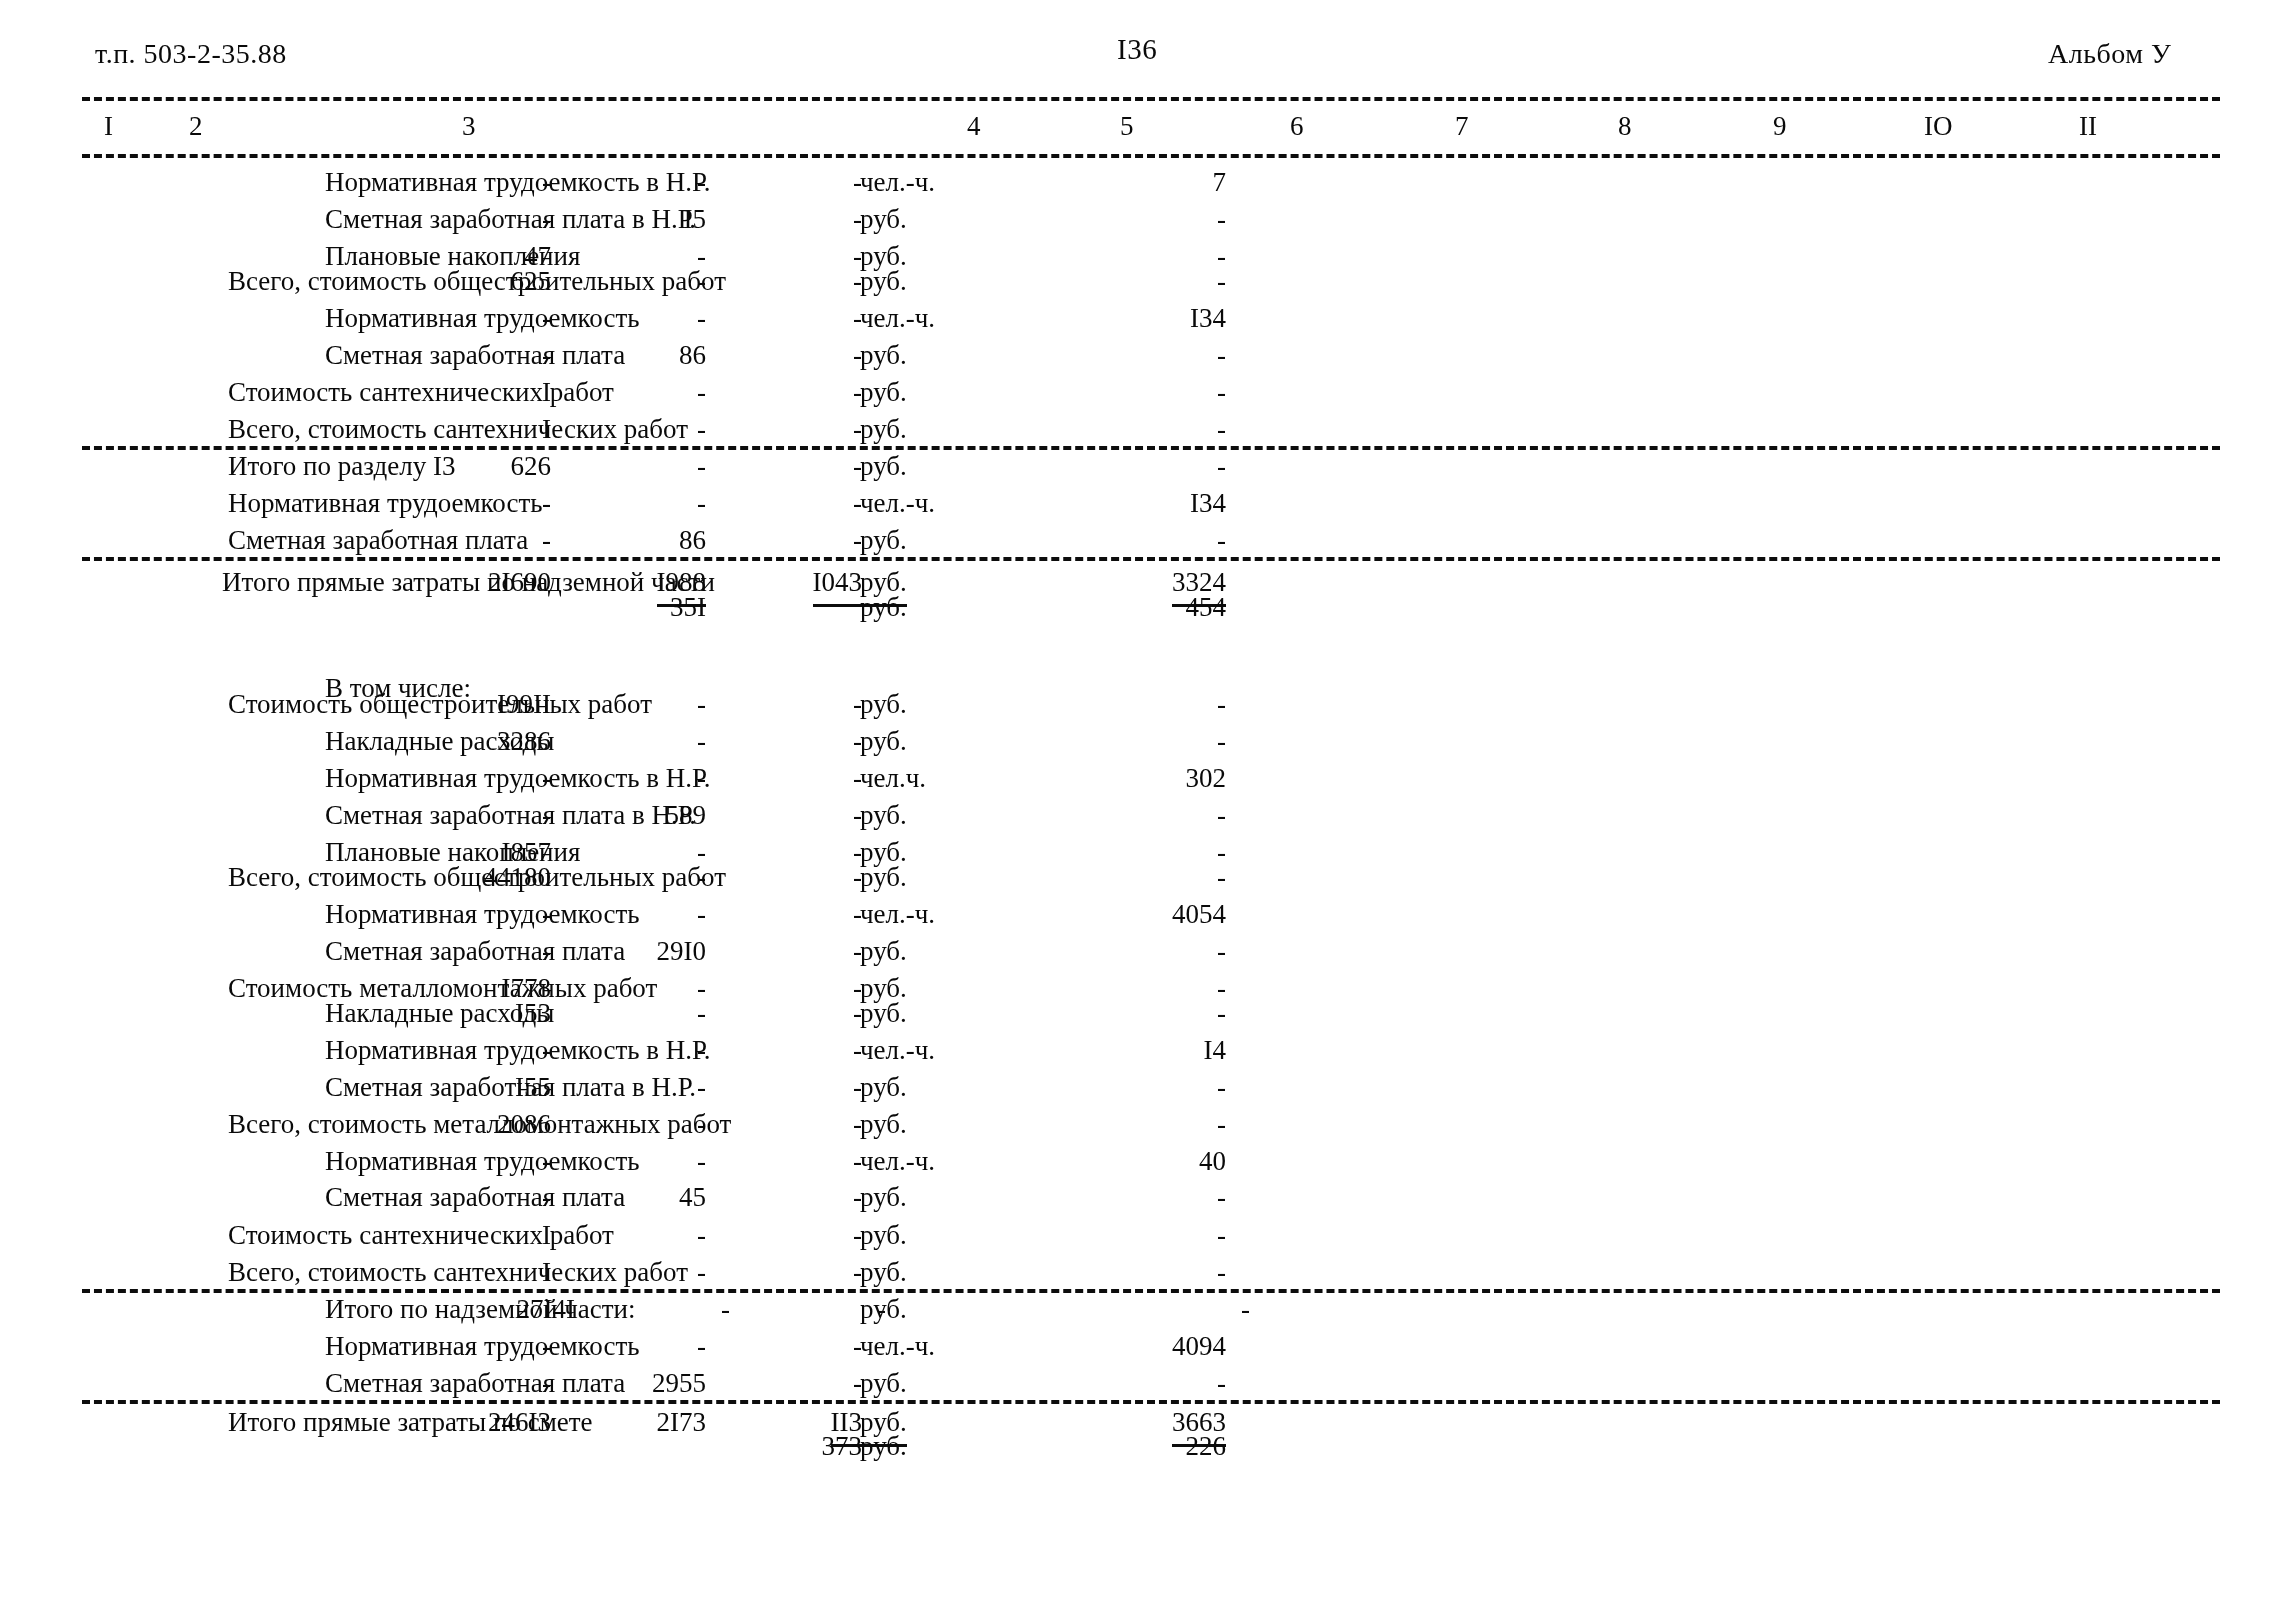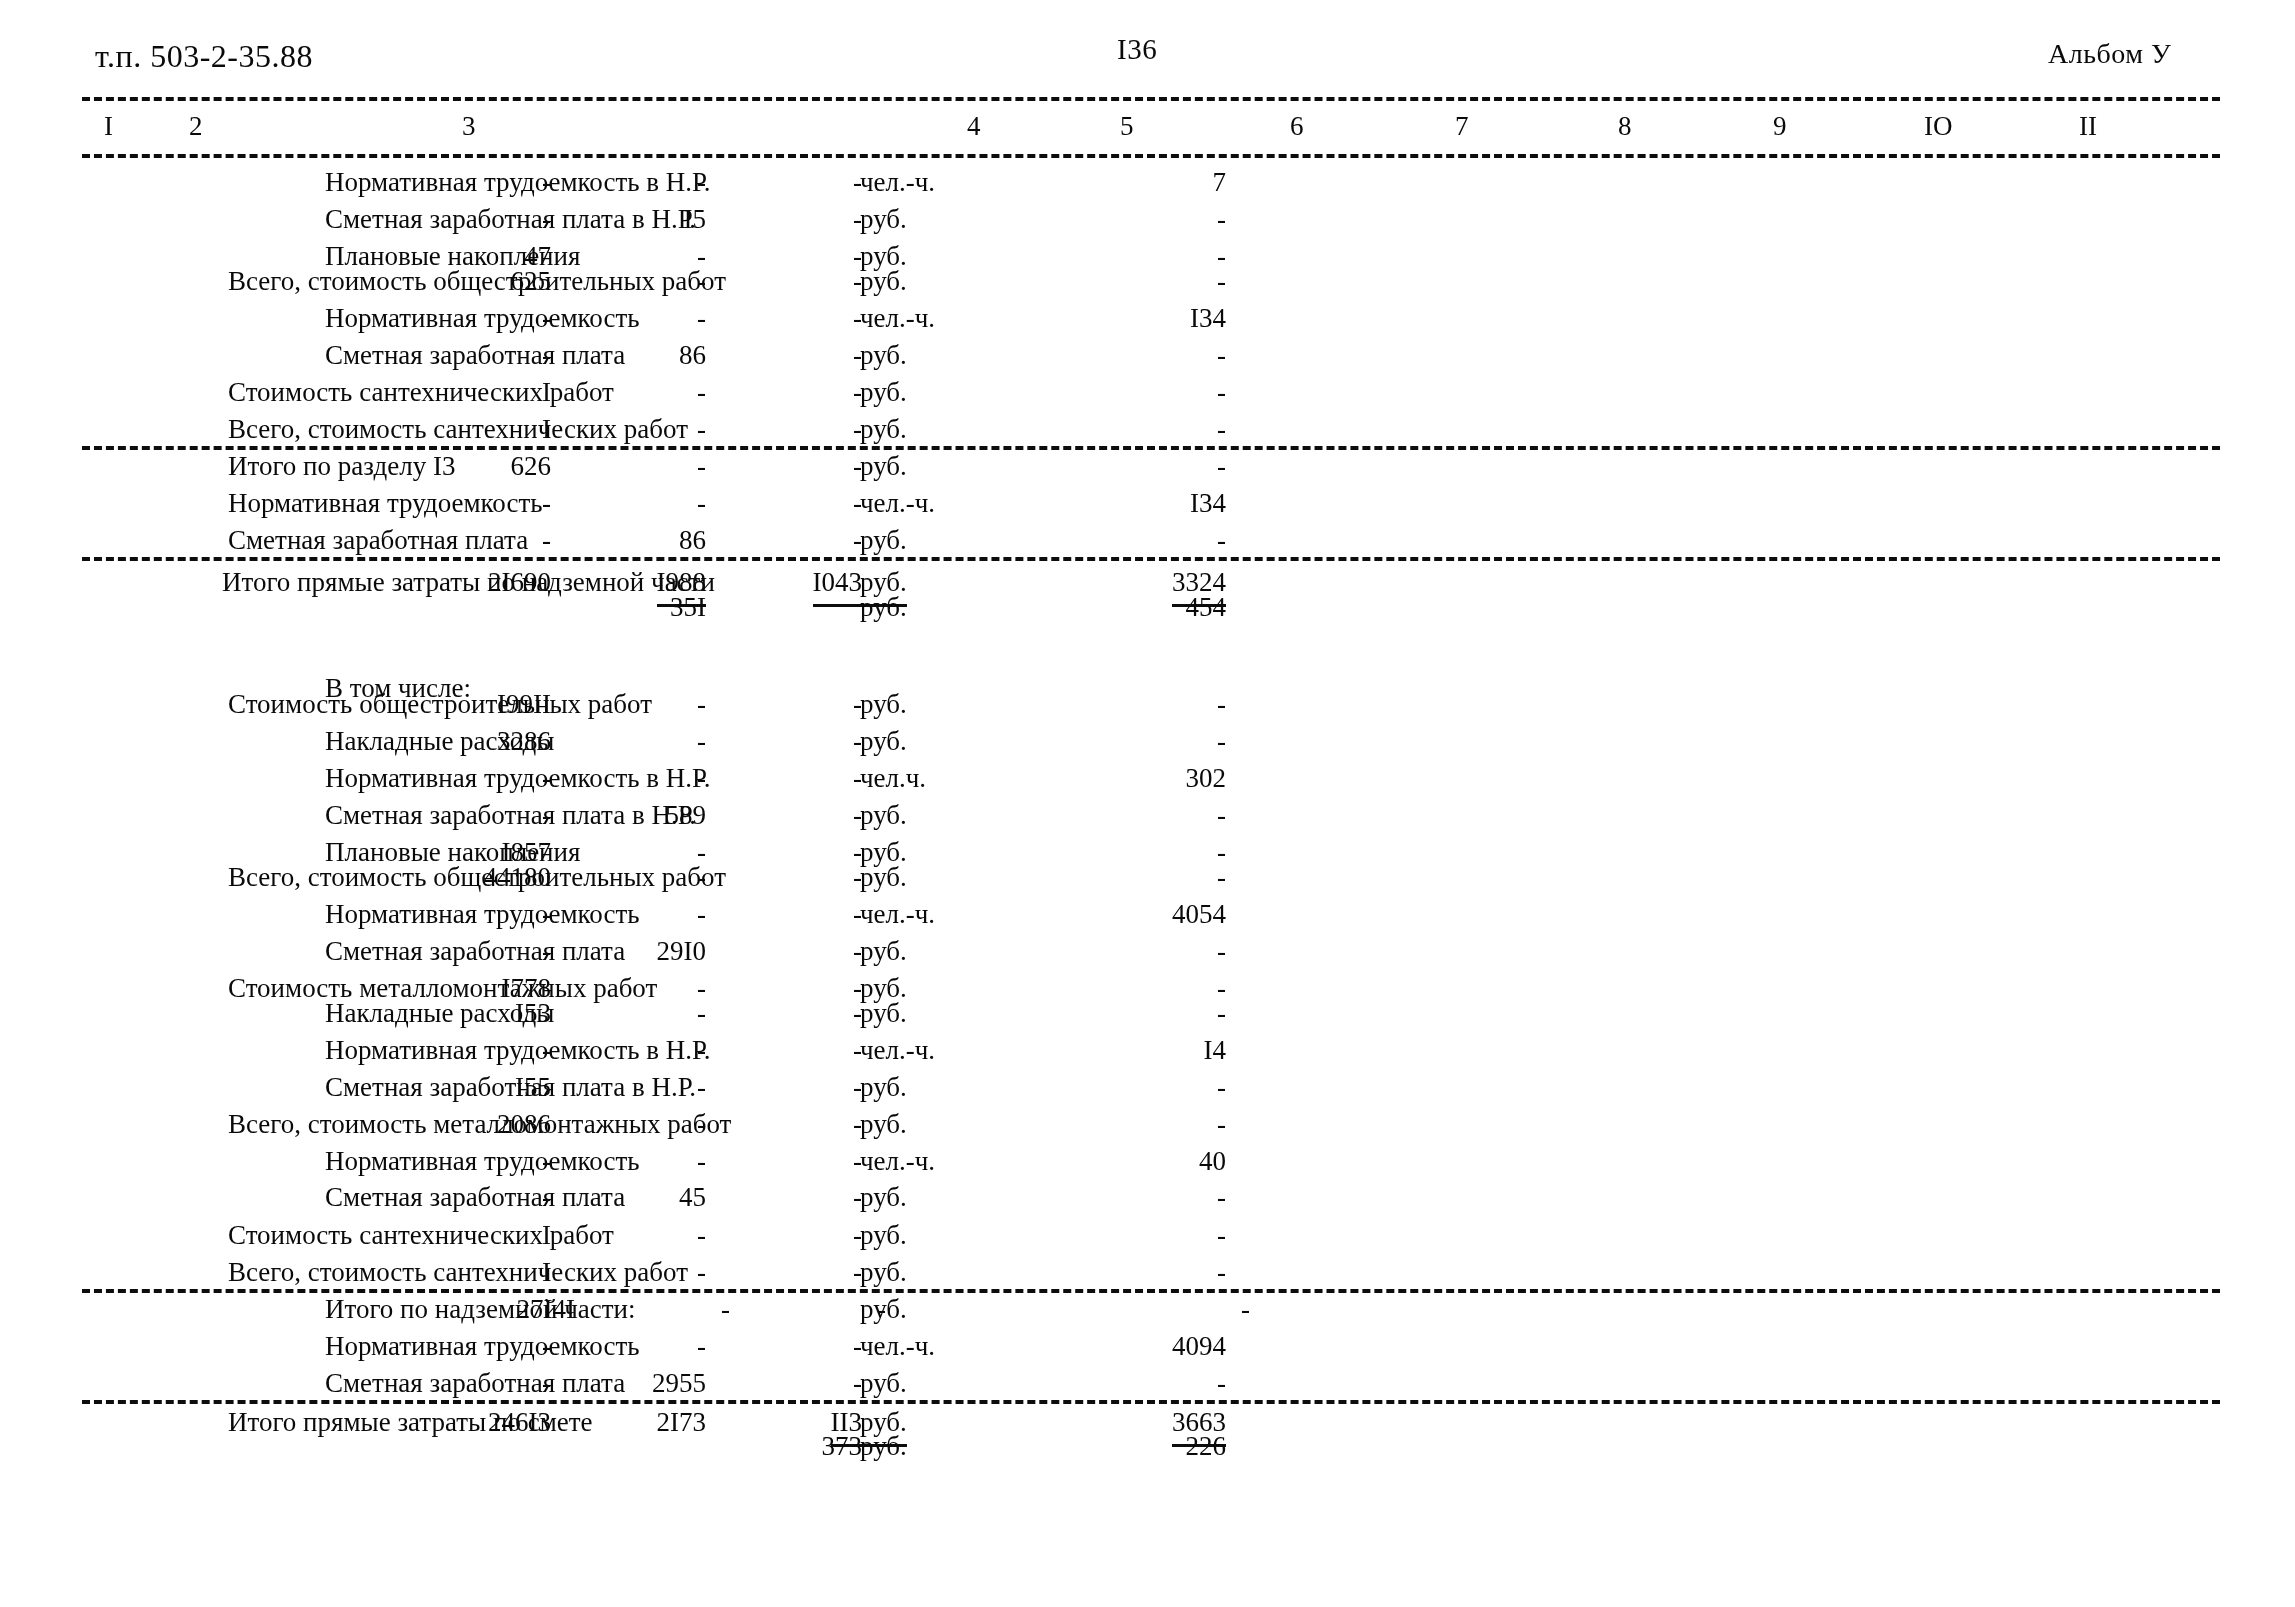--- a/index.html
+++ b/index.html
@@ -6,21 +6,21 @@
   body{
     width:2295px;height:1607px;
     font-family:"Liberation Serif", serif;
     color:#0a0a0a;
     position:relative;
     overflow:hidden;
   }
   .page{position:relative;width:2295px;height:1607px;}
 
   
-  .hdr{position:absolute;font-size:32px;letter-spacing:0.5px;white-space:nowrap;}
+  .hdr{position:absolute;font-size:28px;letter-spacing:0.5px;white-space:nowrap;}
   #doc-code{left:95px;top:38px;}
   #page-no{left:1117px;top:33px;font-size:29px;}
   #album{left:2048px;top:38px;font-size:28px;}
 
   
   .rule{
     position:absolute;left:82px;width:2138px;height:0;
     border-top:4.4px dashed #0d0d0d;
   }
 

